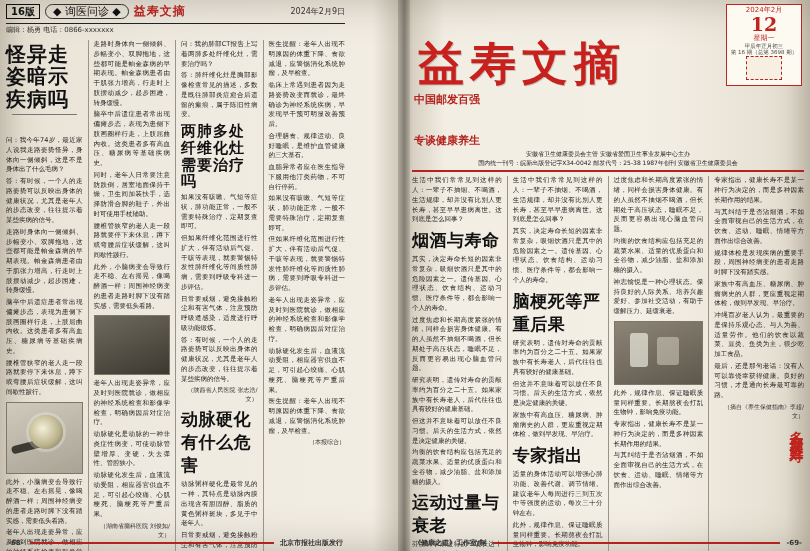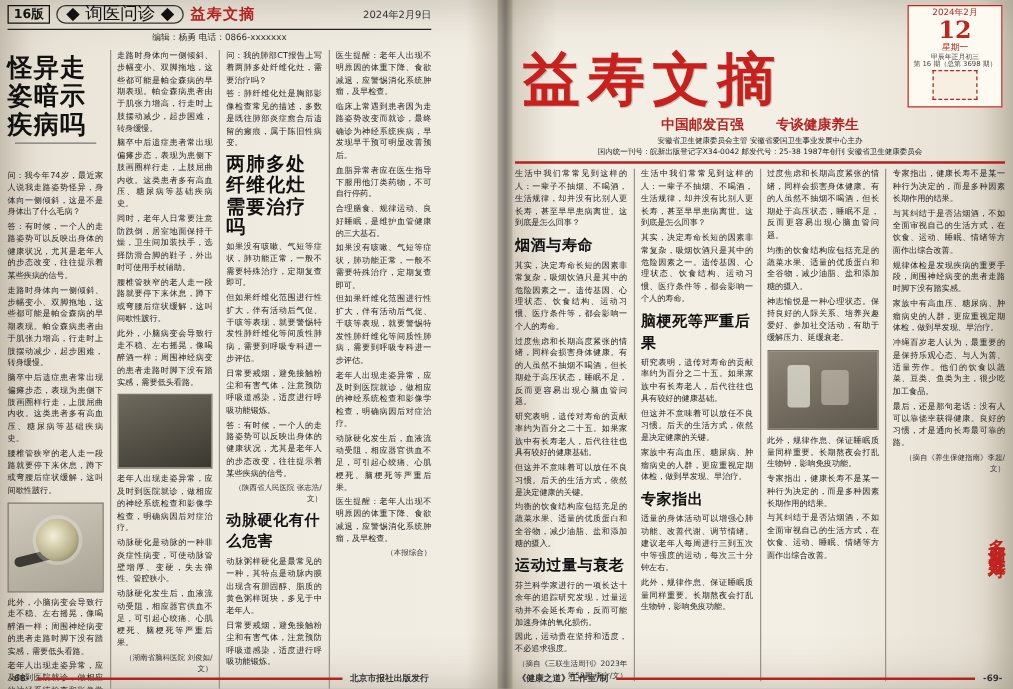--- a/index.html
+++ b/index.html
@@ -21,29 +21,29 @@
     position:absolute;left:398px;top:0;width:12px;height:551px;
     background:linear-gradient(90deg,rgba(0,0,0,.16),rgba(0,0,0,.32),rgba(0,0,0,.10));
   }
   
   .hdr{display:flex;align-items:center;gap:5px;padding:3px 6px;}
   .boxno{
     border:1.6px solid #111;padding:0 4px;font-size:10px;font-weight:bold;
     line-height:13px;color:#111;
   }
   .hdr-mid{
-    border:1.2px solid #333;border-radius:9px;padding:0 7px;font-size:14px;
+    border:1.2px solid #333;border-radius:9px;padding:0 7px;font-size:11px;
     line-height:13px;color:#111;white-space:nowrap;
   }
   .hdr-logo{font-size:12px;font-weight:bold;color:#b3231f;letter-spacing:1px;
     font-family:"DejaVu Serif","Liberation Serif",serif;}
   .hdr-date{font-size:8px;color:#333;margin-left:auto;}
   .rule{height:1px;background:#222;margin:0 6px;}
   .rule.thin{height:1px;background:#777;}
-  .bar{font-size:7px;color:#333;padding:1px 6px;display:flex;gap:8px;justify-content:center;}
+  .bar{font-size:7px;color:#333;padding:1px 6px;display:flex;gap:8px;}
   .cols{display:flex;gap:5px;padding:4px 6px 0 6px;}
   .col{flex:1;min-width:0;}
   .vline{width:1px;background:#9a9488;}
   .headline{
     font-family:"DejaVu Serif","Liberation Serif",serif;
     font-weight:bold;color:#111;letter-spacing:1px;line-height:1.12;
   }
   .h1{font-size:20px;margin:3px 0 4px 0;}
   .h2{font-size:15px;margin:3px 0 3px 0;}
   .body{
@@ -62,21 +62,21 @@
     background:radial-gradient(circle at 40% 40%,#f4f0d8,#b9b189 60%,#6e6a55);
     box-shadow:0 0 0 3px rgba(255,255,255,.25);
   }
   .photo.worm:before{
     content:"";position:absolute;left:5%;top:55%;width:62%;height:8px;border-radius:6px;
     background:#3c3a33;transform:rotate(-14deg);
   }
   .photo.dark{height:58px;margin:4px 0;background:linear-gradient(160deg,#6f6a5e,#3b3830);}
   .sect-title{
     font-family:"DejaVu Serif","Liberation Serif",serif;font-weight:bold;
-    font-size:12px;color:#111;margin:4px 0 3px 0;letter-spacing:.5px;
+    font-size:17px;color:#111;margin:4px 0 3px 0;letter-spacing:.5px;
   }
   .footer{
     position:absolute;bottom:0;left:0;right:0;height:16px;
     display:flex;align-items:center;justify-content:space-between;
     padding:0 8px;font-size:7px;color:#333;font-weight:bold;
   }
   .footer .fr{height:2px;background:#b3231f;flex:1;margin:0 6px;}
   
   .mast{padding:4px 8px 0 8px;position:relative;}
   .mast-top{display:flex;justify-content:flex-end;}
@@ -88,21 +88,21 @@
     font-family:"DejaVu Serif","Liberation Serif",serif;}
   .cal .sm{font-size:5.5px;color:#444;}
   .mast-title{
     font-family:"DejaVu Serif","Liberation Serif",serif;
     font-size:46px;font-weight:bold;color:#c8201c;letter-spacing:6px;
     line-height:1;margin:-46px 0 0 4px;
     text-shadow:1px 1px 0 rgba(0,0,0,.18);
   }
   .mast-slogan{
     display:flex;gap:26px;justify-content:center;font-size:11px;font-weight:bold;
-    color:#b3231f;font-family:"DejaVu Serif","Liberation Serif",serif;margin:6px 0 2px 0;
+    color:#b3231f;font-family:"DejaVu Serif","Liberation Serif",serif;margin:6px 0 2px 0;flex-direction:column;
   }
   .mast-info{font-size:6px;color:#222;text-align:center;line-height:1.45;padding:0 4px;}
   .mast-rule{height:2px;background:#b3231f;margin:3px 6px 0 6px;}
   .hl-red{
     font-family:"DejaVu Serif","Liberation Serif",serif;font-weight:bold;
     color:#c0241f;font-size:16px;line-height:1.15;letter-spacing:1px;margin:4px 0;
   }
   .vert-red{
     position:absolute;right:4px;top:420px;writing-mode:vertical-rl;
     font-family:"DejaVu Serif","Liberation Serif",serif;font-weight:bold;
@@ -201,22 +201,22 @@
           <p>日常要戒烟，避免接触粉尘和有害气体，注意预防呼吸道感染，适度进行呼吸功能锻炼。</p>
         </div>
       </div>
 
       <div class="vline"></div>
 
       <div class="col">
         <div class="body">
           <p>医生提醒：老年人出现不明原因的体重下降、食欲减退，应警惕消化系统肿瘤，及早检查。</p>
           <p>临床上常遇到患者因为走路姿势改变而就诊，最终确诊为神经系统疾病，早发现早干预可明显改善预后。</p>
+          <p>合理膳食、规律运动、良好睡眠，是维护血管健康的三大基石。</p>
           <p>血脂异常者应在医生指导下服用他汀类药物，不可自行停药。</p>
-          <p>合理膳食、规律运动、良好睡眠，是维护血管健康的三大基石。</p>
           <p>如果没有咳嗽、气短等症状，肺功能正常，一般不需要特殊治疗，定期复查即可。</p>
           <p>但如果纤维化范围进行性扩大，伴有活动后气促、干咳等表现，就要警惕特发性肺纤维化等间质性肺病，需要到呼吸专科进一步评估。</p>
           <p>老年人出现走姿异常，应及时到医院就诊，做相应的神经系统检查和影像学检查，明确病因后对症治疗。</p>
           <p>动脉硬化发生后，血液流动受阻，相应器官供血不足，可引起心绞痛、心肌梗死、脑梗死等严重后果。</p>
           <p>医生提醒：老年人出现不明原因的体重下降、食欲减退，应警惕消化系统肿瘤，及早检查。</p>
         </div>
         <div class="sig">（本报综合）</div>
       </div>
     </div>
 

